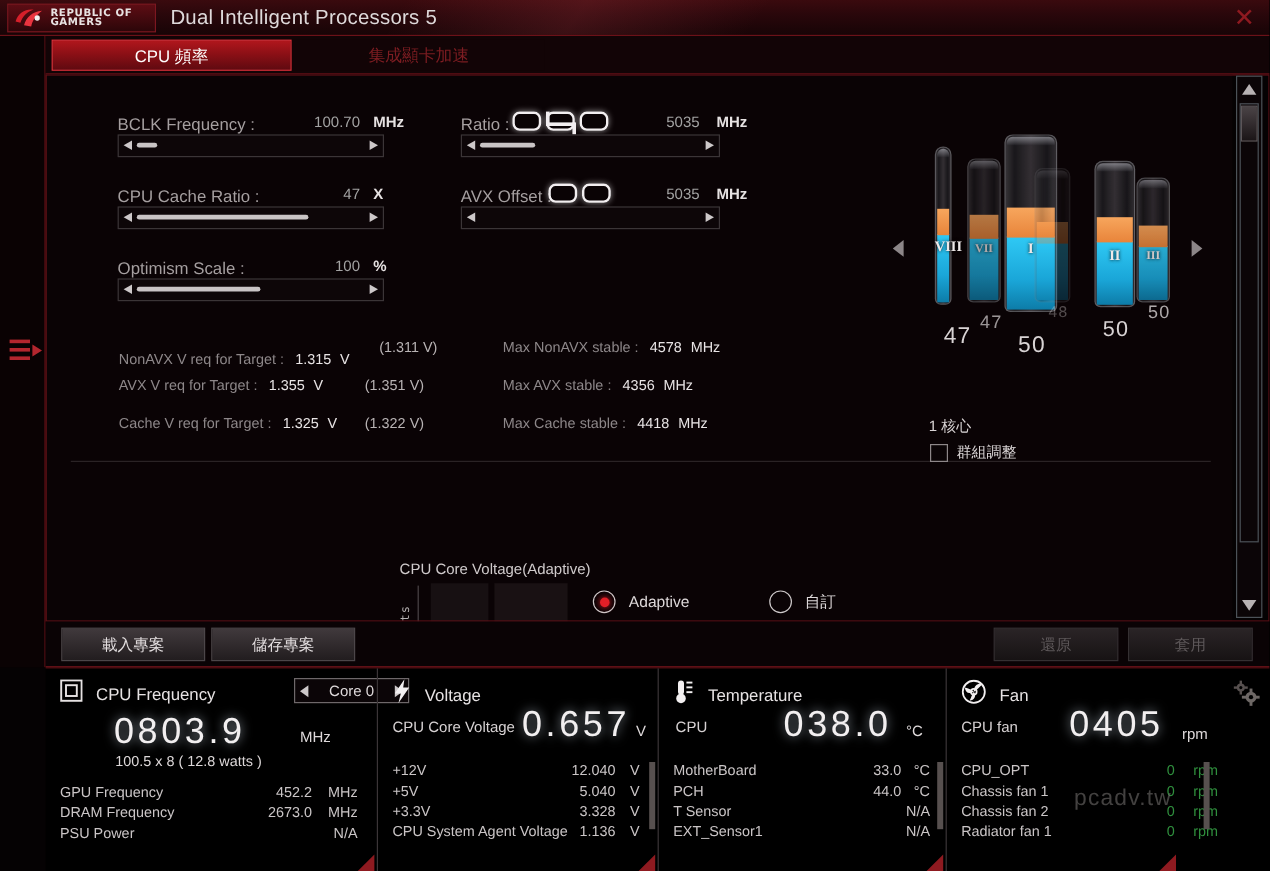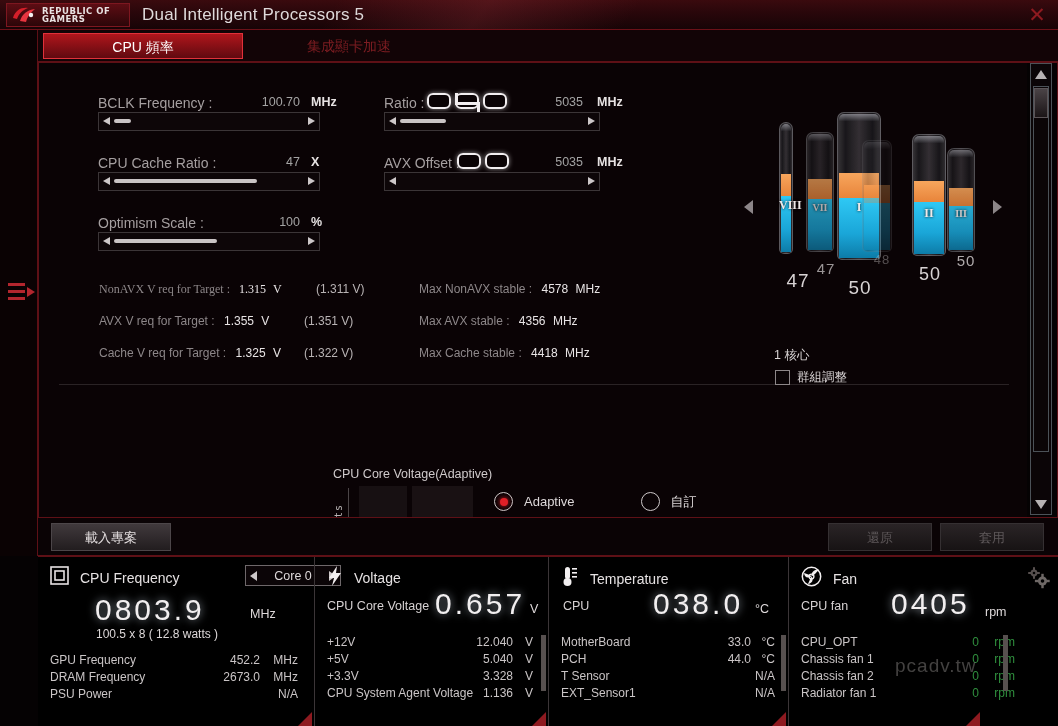--- a/index.html
+++ b/index.html
@@ -401,21 +401,21 @@
       <span class="unit" style="left:213px;">MHz</span>
       <div class="slider wide">
         <span class="sl-left"></span>
         <span class="sl-track">
             <i class="sl-fill" style="width:0%"></i>
           </span>
         <span class="sl-right"></span>
       </div>
     </div>
 
-    <div class="stat" style="left:60px;top:220px;font-family:Liberation Serif, serif;">
+    <div class="stat" style="left:60px;top:230px;">
       <span class="k">NonAVX V req for Target :</span>
       <span class="v" style="margin-left:6px;">1.315</span>
       <span class="v" style="margin-left:4px;">V</span>
     </div>
     <div class="stat" style="left:277px;top:220px;">
       <span class="p">(1.311  V)</span>
     </div>
     <div class="stat" style="left:380px;top:220px;">
       <span class="k">Max NonAVX stable :</span>
       <span class="v" style="margin-left:6px;">4578</span>
@@ -547,20 +547,21 @@
 
   <div class="sbar">
     <div class="sb-up"></div>
     <div class="sb-trough"></div>
     <div class="sb-thumb"></div>
     <div class="sb-dn"></div>
   </div>
 
   <div class="actionbar">
     <div class="abtn" style="left:13px;width:120px;">載入專案</div>
+    <div class="abtn" style="left:138px;width:120px;">儲存專案</div>
     <div class="abtn dim" style="left:790px;width:104px;">還原</div>
     <div class="abtn dim" style="left:902px;width:104px;">套用</div>
   </div>
 
   <div class="monitor">
 
     <div class="mcol" style="left:0;width:276px;">
       <div class="mhead">
         <span>
           <svg width="19" height="19" viewBox="0 0 19 19">

